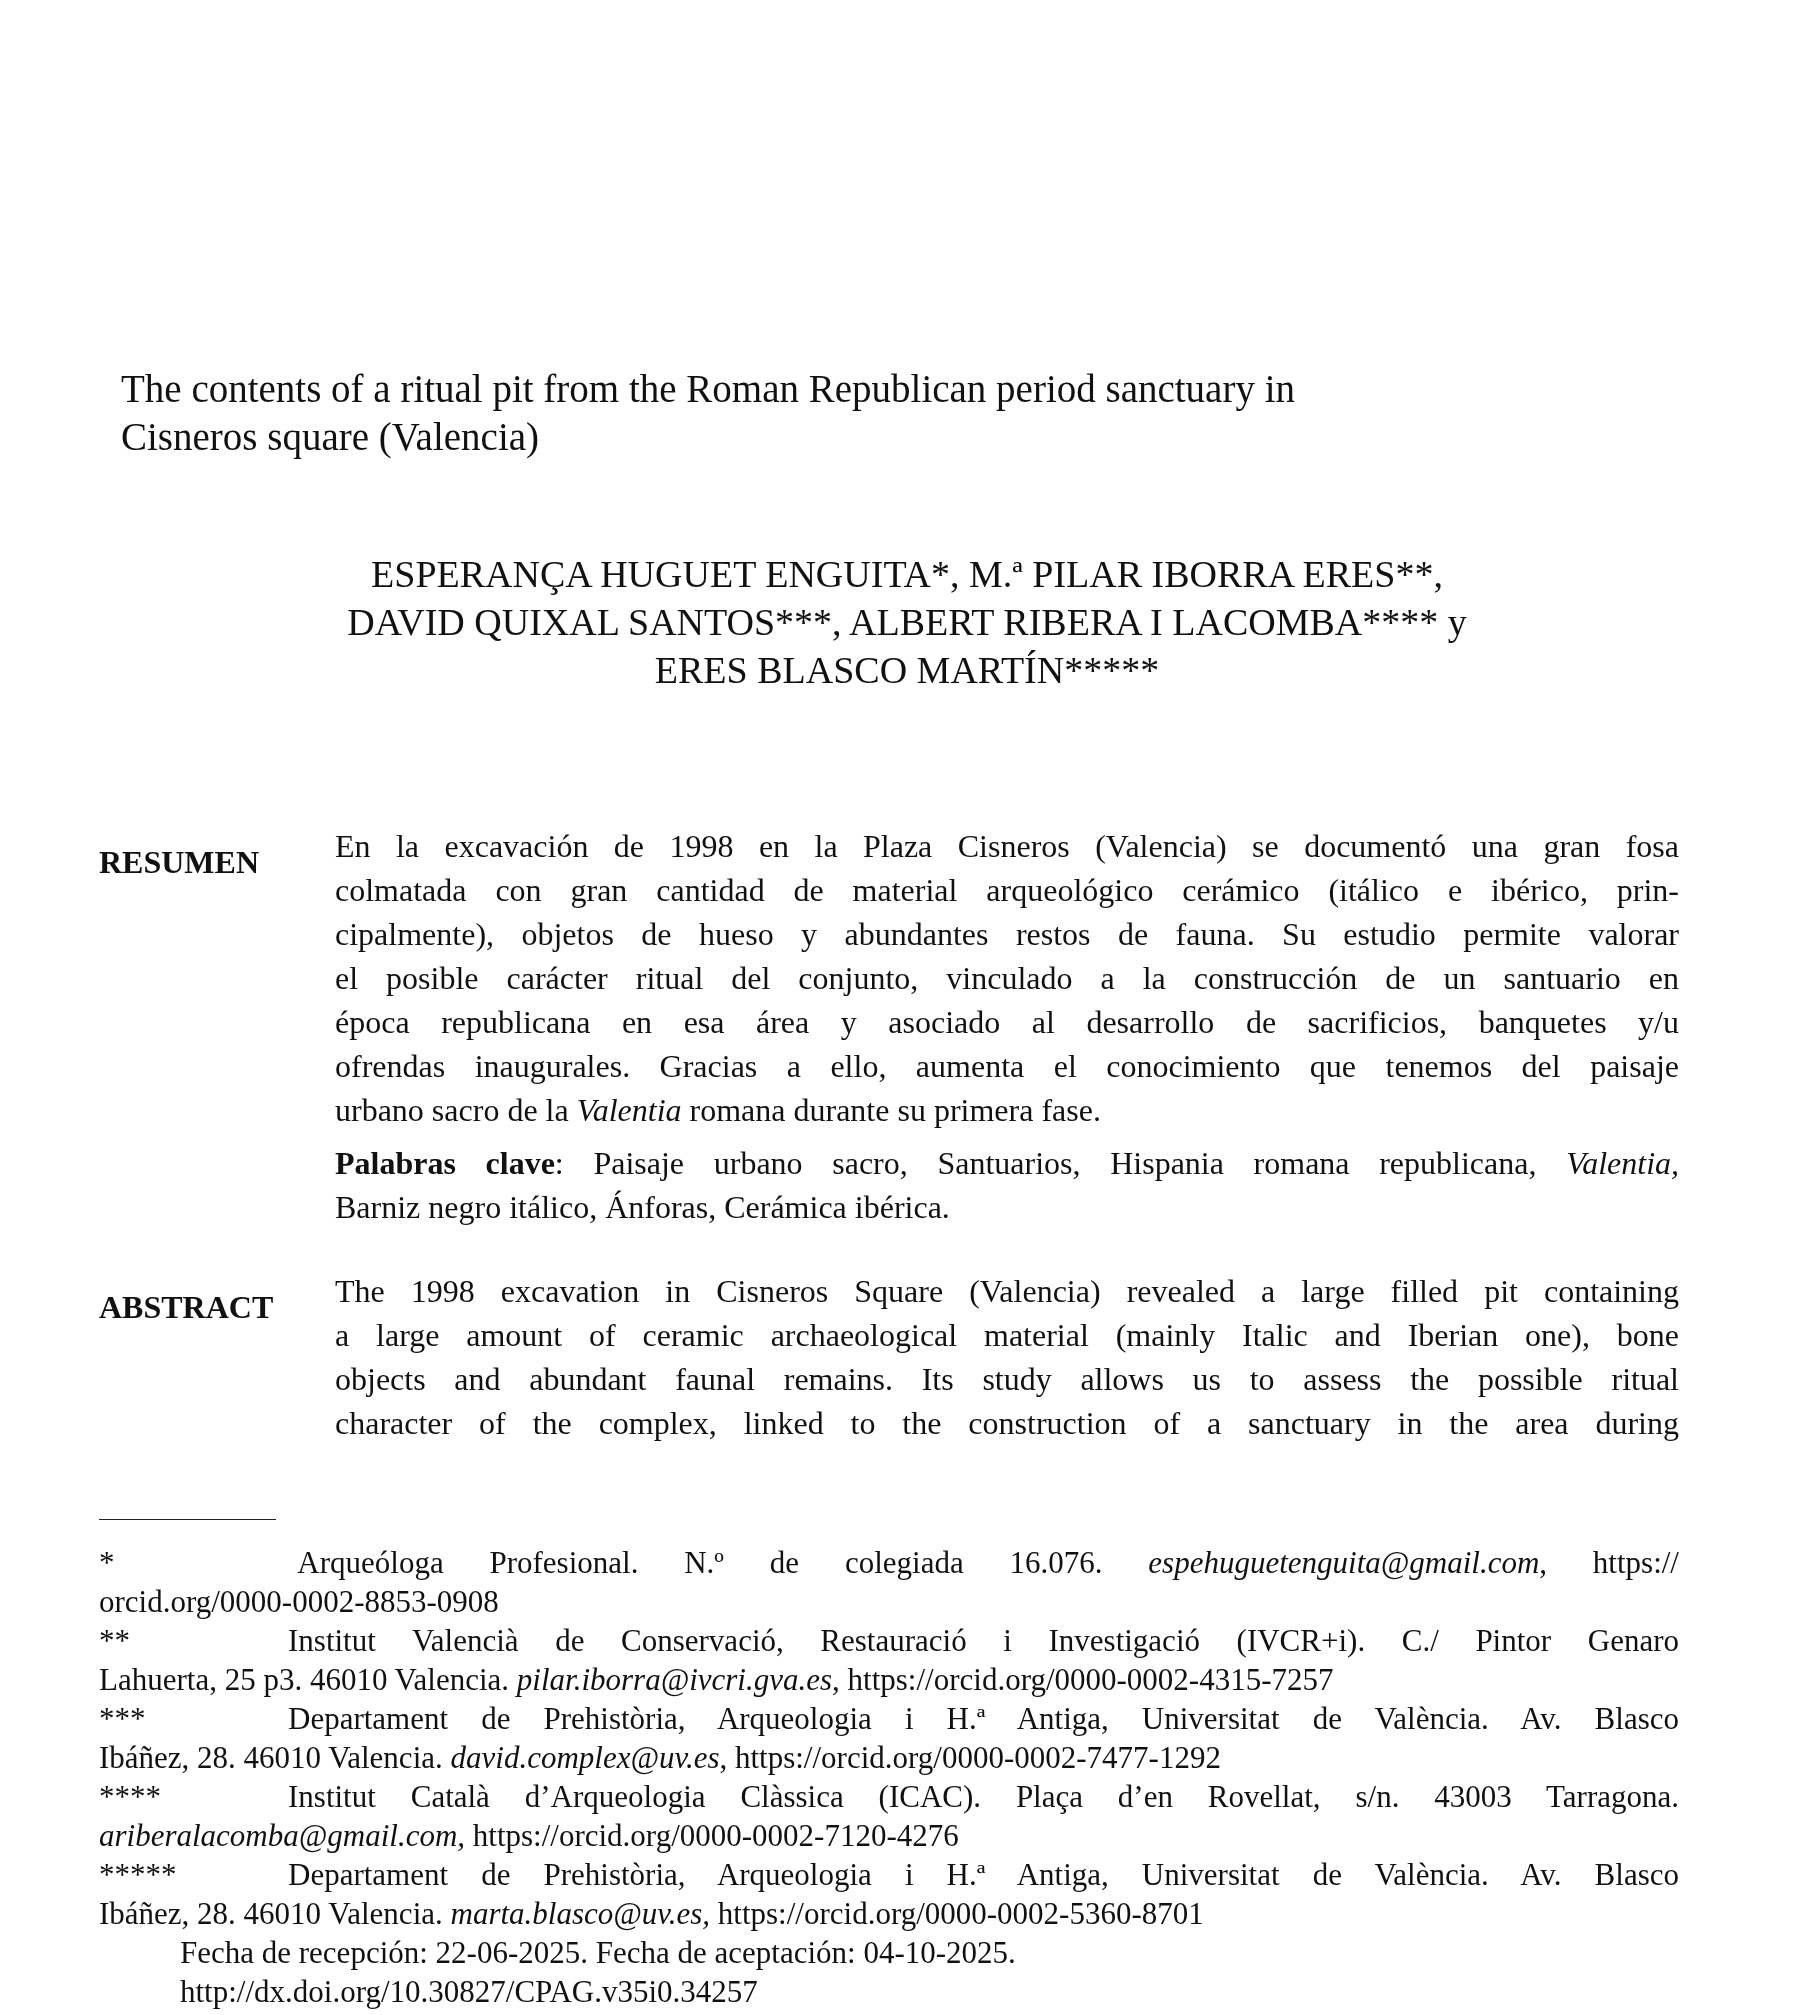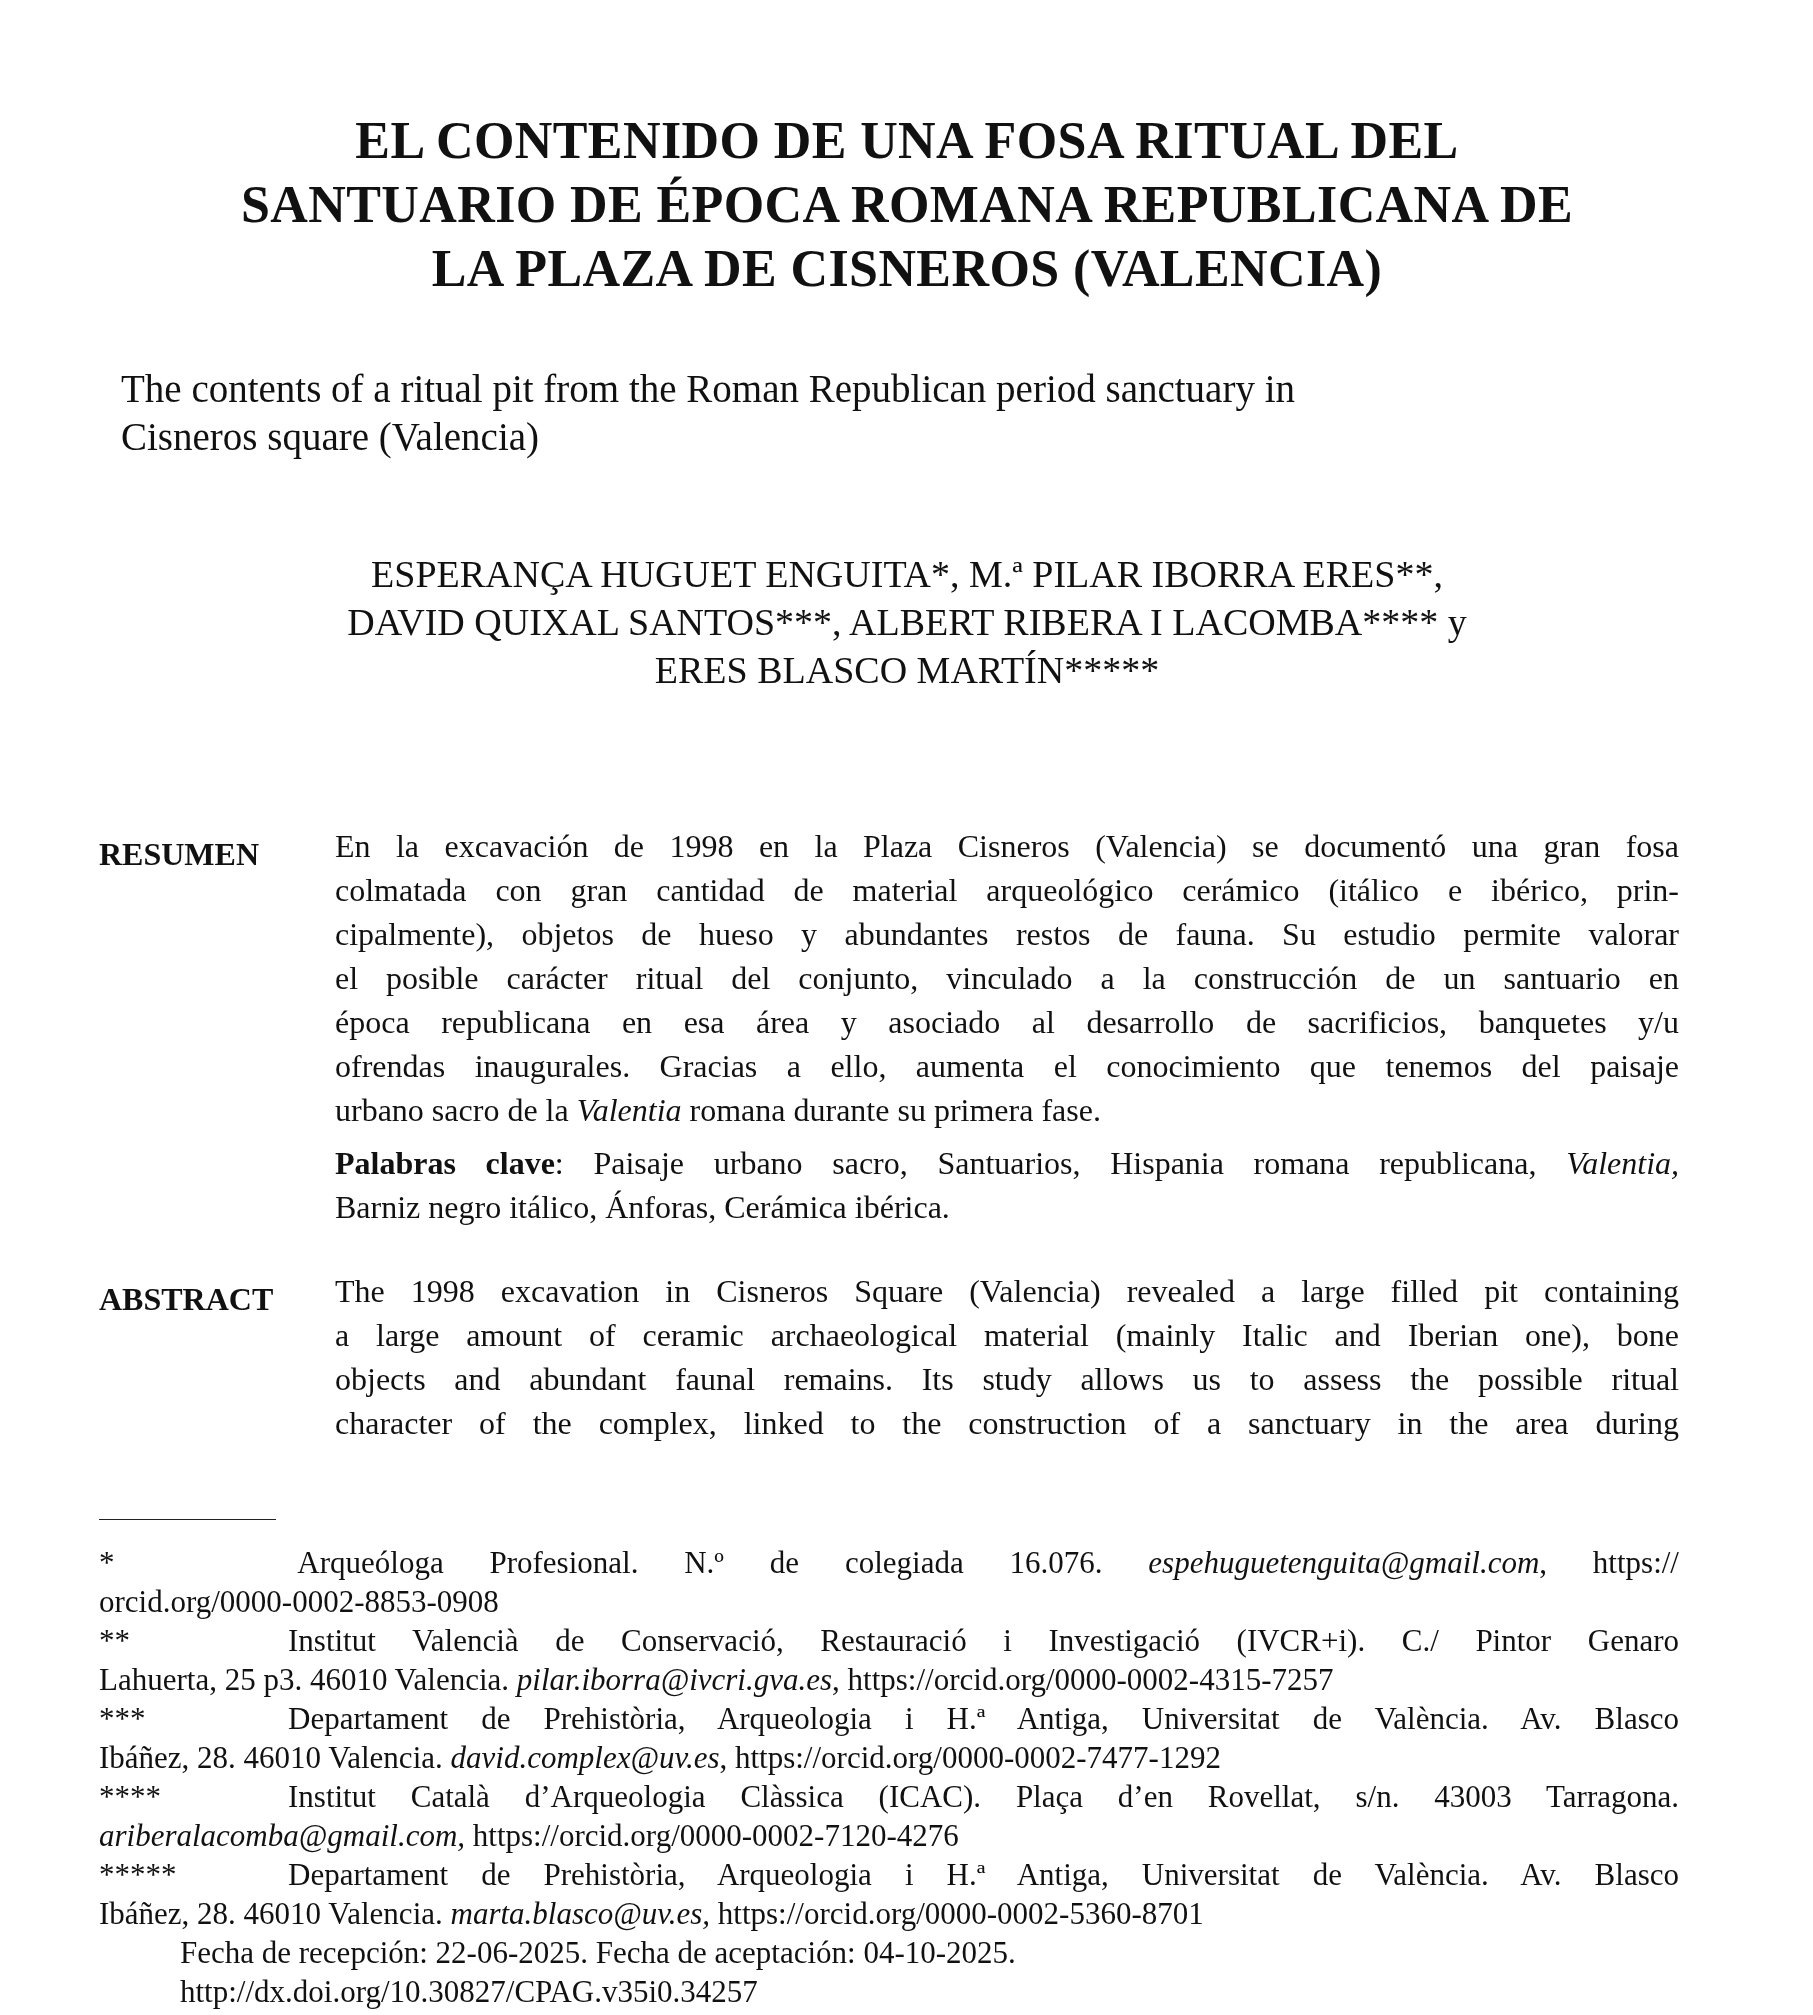--- a/index.html
+++ b/index.html
@@ -22,21 +22,21 @@
   }
 
   .authors {
     position: absolute; left: 121px; width: 1572px; top: 550px;
     text-align: center; font-size: 38px; line-height: 48px;
   }
   .authors div { white-space: nowrap; }
 
   .section { position: absolute; left: 99px; width: 1580px; }
   .section-label {
-    position: absolute; left: 0; top: 8px; font-weight: bold; font-size: 32px; line-height: 44px;
+    position: absolute; left: 0; top: 16px; font-weight: bold; font-size: 32px; line-height: 44px;
     white-space: nowrap;
   }
   .section-body {
     position: absolute; left: 236px; width: 1344px; top: 0;
     font-size: 32px; line-height: 44px; text-align: justify;
   }
   .section-body .line { display: block; white-space: nowrap; text-align: justify; text-align-last: justify; }
   .section-body .line.last { text-align-last: left; }
   .kw-label { font-weight: bold; }
   i { font-style: italic; }
@@ -52,25 +52,20 @@
   .fn-line { display: block; white-space: nowrap; text-align: justify; text-align-last: justify; }
   .fn-line.last { text-align-last: left; }
   .fn-mark { display: inline-block; text-align: right; }
   .fn-indent { padding-left: 81px; }
 </style>
 </head>
 <body>
 
 <div class="page">
 
-  <div class="title">
-    <div>EL CONTENIDO DE UNA FOSA RITUAL DEL</div>
-    <div>SANTUARIO DE ÉPOCA ROMANA REPUBLICANA DE</div>
-    <div>LA PLAZA DE CISNEROS (VALENCIA)</div>
-  </div>
 
   <div class="subtitle">
     <div>The contents of a ritual pit from the Roman Republican period sanctuary in</div>
     <div>Cisneros square (Valencia)</div>
   </div>
 
   <div class="authors">
     <div>ESPERANÇA HUGUET ENGUITA*, M.ª PILAR IBORRA ERES**,</div>
     <div>DAVID QUIXAL SANTOS***, ALBERT RIBERA I LACOMBA**** y</div>
     <div>ERES BLASCO MARTÍN*****</div>

